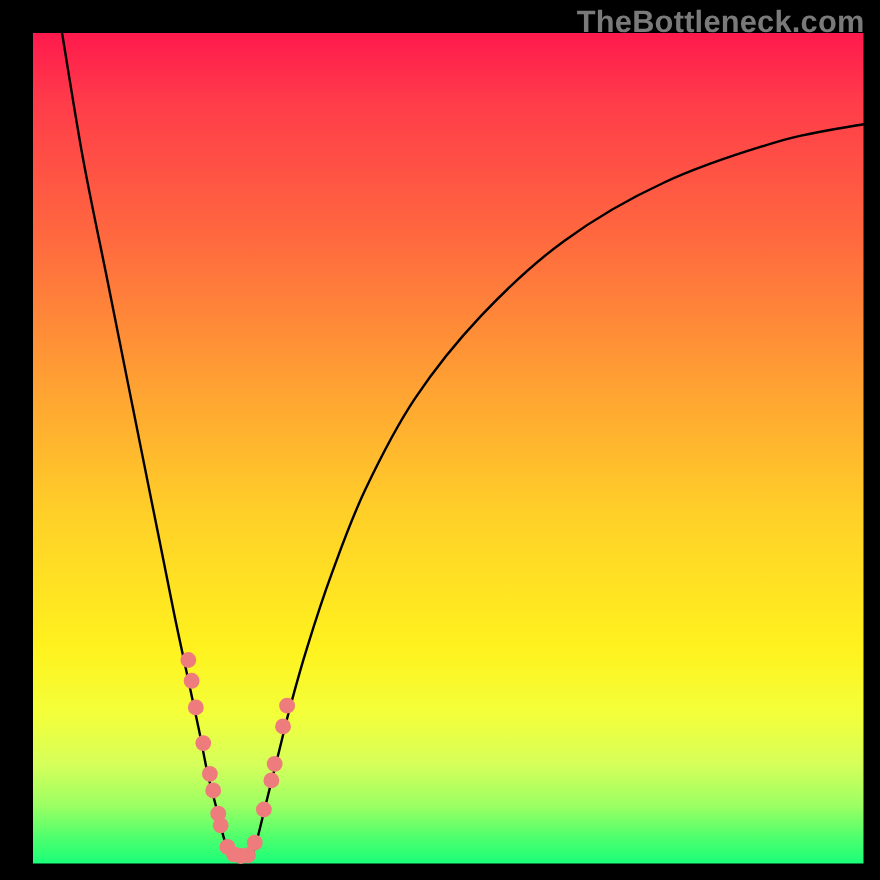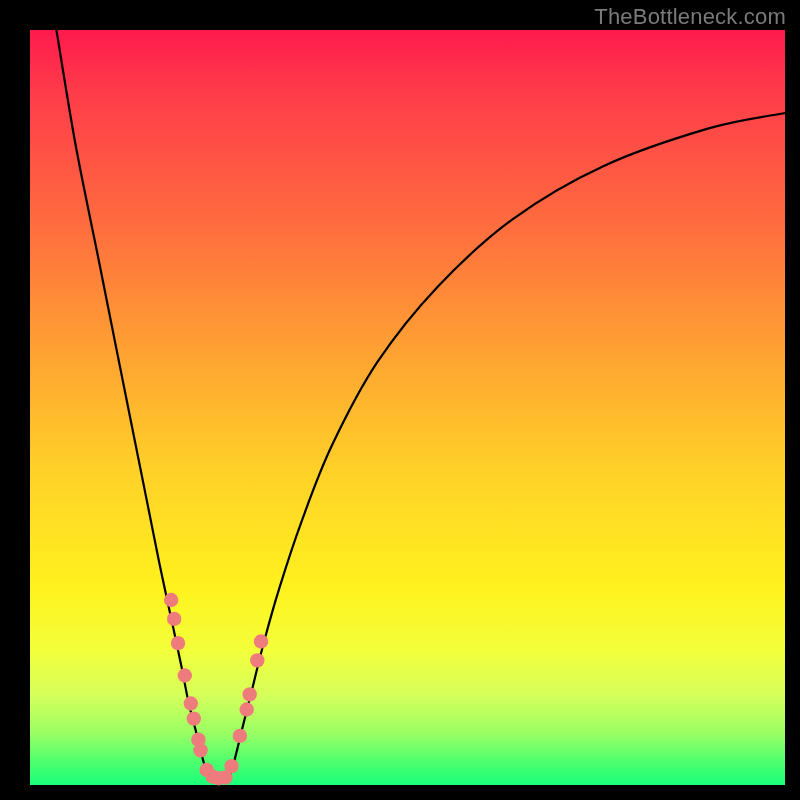--- a/index.html
+++ b/index.html
@@ -37,23 +37,23 @@
       #9cff63 93%,
       #4cff6e 97%,
       #1aff7a 100%
     );
   }
   .watermark {
     position: absolute;
     top: 4px;
     right: 14px;
     color: #7a7a7a;
-    font-size: 22px;
+    font-size: 28px;
     letter-spacing: 0.2px;
-    font-weight: 400;
+    font-weight: 700;
   }
   svg.curves {
     position: absolute;
     left: 0;
     top: 0;
     width: 755px;
     height: 755px;
     overflow: visible;
   }
 </style>

